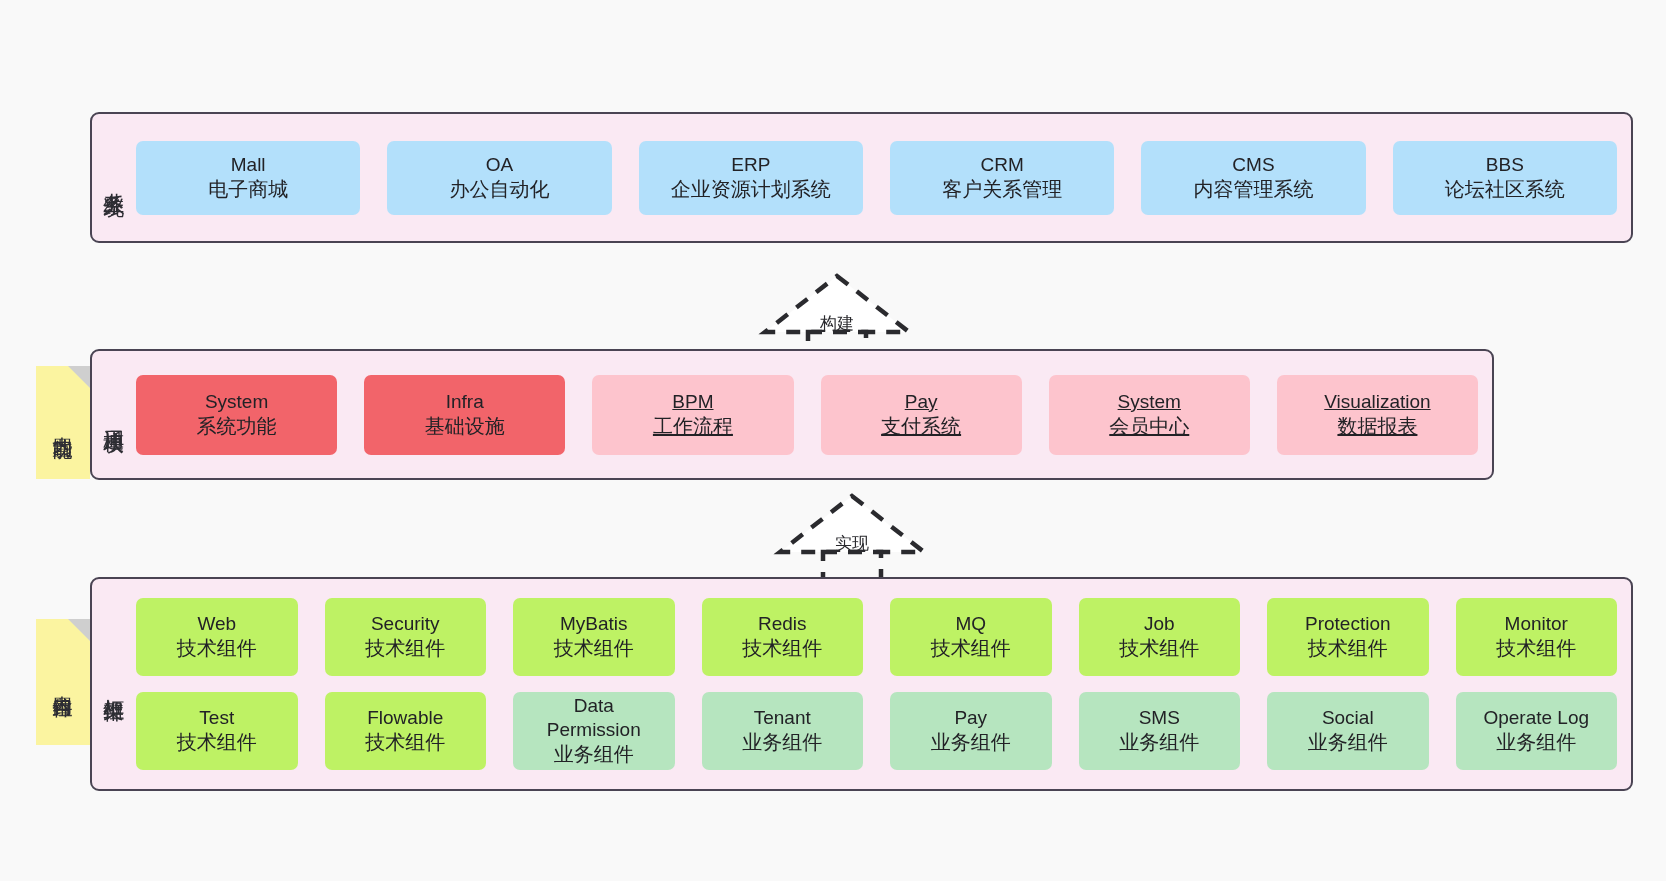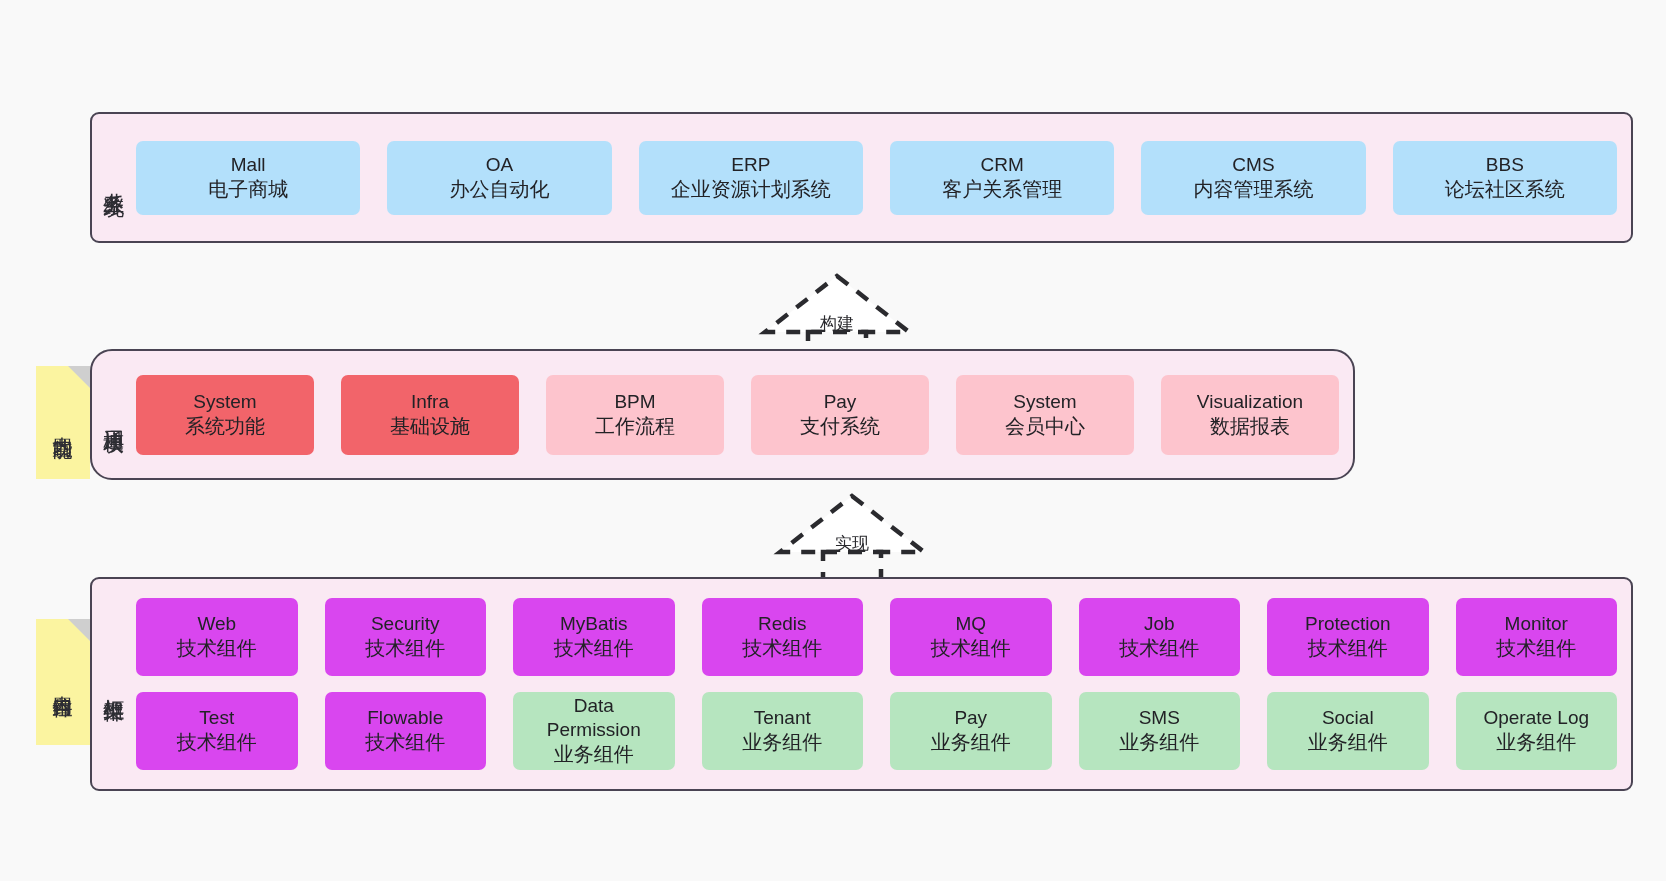--- a/index.html
+++ b/index.html
@@ -69,27 +69,27 @@
     color: #222226;
     line-height: 1.26;
     padding: 6px 20px;
     min-width: 0;
   }
   .card .t1 { font-size: 19px; }
   .card .t2 { font-size: 20px; }
 
   .c-blue      { background: #b3e0fb; }
   .c-red       { background: #f2646a; }
-  .c-pink      { background: #fdc4cd; }
-  .c-green     { background: #d946ef; }
+  .c-pink      { background: #fdc4cd; text-decoration: underline; }
+  .c-green     { background: #bef264; }
   .c-lgreen    { background: #b6e5bf; }
 
   
   #layer-business { left: 90px;  top: 112px; width: 1543px; height: 131px; }
-  #layer-common   { left: 90px;  top: 349px; width: 1265px; height: 131px; border-radius: 22px; }
+  #layer-common   { left: 90px;  top: 349px; width: 1404px; height: 131px; }
   #layer-frame    { left: 90px;  top: 577px; width: 1543px; height: 214px; }
 
   #layer-business .row { height: 74px; }
   #layer-common   .row { height: 80px; }
   #layer-frame    .row { height: 78px; }
   #layer-frame .layer-body { gap: 16px; }
 
   
   .note {
     position: absolute;

